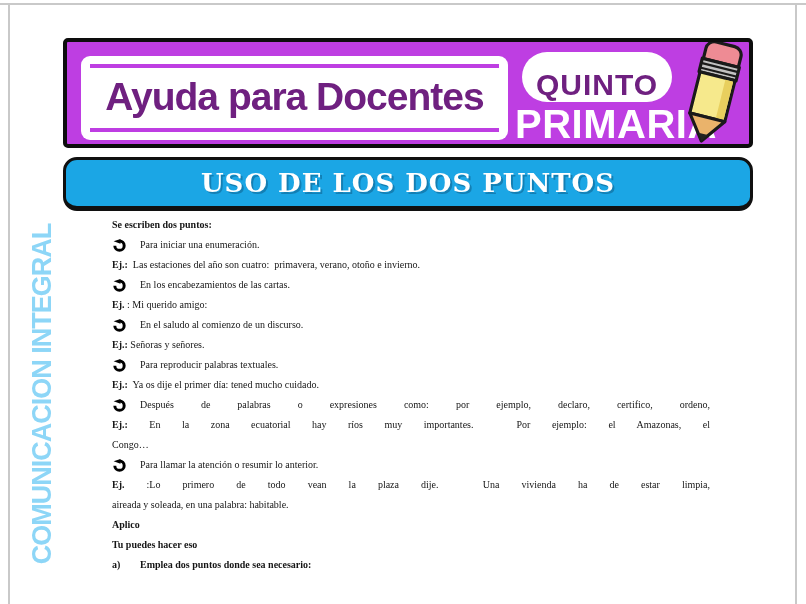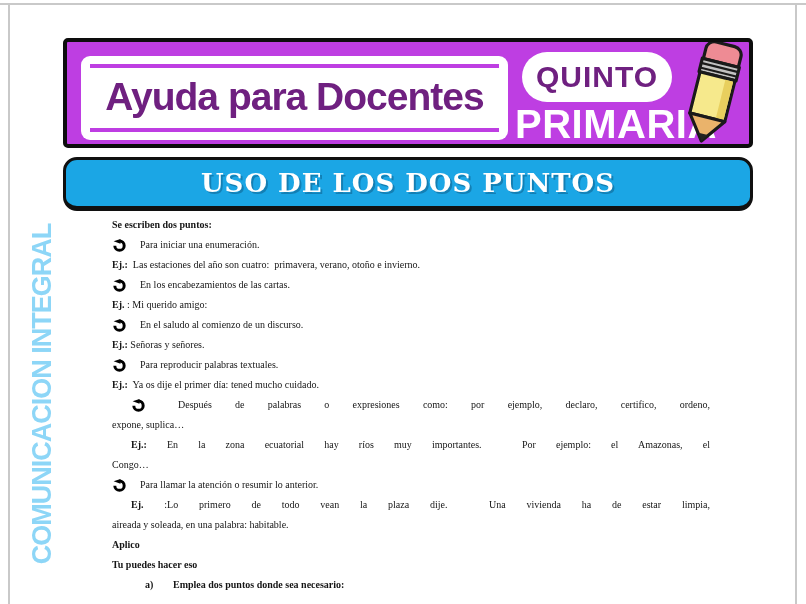--- a/index.html
+++ b/index.html
@@ -28,21 +28,21 @@
   .brand-rule.top { top:8px; }
   .brand-rule.bottom { bottom:8px; }
   .brand {
     position:absolute; left:0; right:0; top:50%; transform:translateY(-52%);
     text-align:center; font-family:"Liberation Sans", sans-serif;
     font-weight:bold; font-size:39px; letter-spacing:-1px; color:var(--dark-purple);
     white-space:nowrap;
   }
   .grade-pill {
     position:absolute; left:455px; top:10px; width:150px; height:50px;
-    background:#fff; border-radius:25px; display:flex; align-items:center; justify-content:center;
+    background:#fff; border-radius:25px; display:flex; align-items:flex-end; justify-content:center;
   }
   .grade-pill span {
     font-family:"Liberation Sans", sans-serif; font-weight:bold; font-size:30px;
     letter-spacing:1px; color:var(--dark-purple);
   }
   .grade-sub {
     position:absolute; left:448px; top:60px; width:164px; text-align:center;
     font-family:"Liberation Sans", sans-serif; font-weight:bold; font-size:40px;
     letter-spacing:0.5px; color:#ffffff; white-space:nowrap;
   }
@@ -72,24 +72,24 @@
   .content {
     position:absolute; left:112px; top:215px; width:598px;
     font-size:10px; color:#151515;
   }
   .line { min-height:20px; line-height:20px; white-space:pre-wrap; }
   .line.heading { font-weight:bold; }
   .line.bullet { position:relative; padding-left:28px; }
   .line.bullet .bicon { position:absolute; left:1px; top:4px; width:13px; height:13px; }
   .line.bullet .btext { display:block; }
   .line .prefix { font-weight:bold; }
-  .line.list { font-weight:bold;margin-left:33px; }
+  .line.list { font-weight:bold; }
   .line.list .lprefix { display:inline-block; width:28px; }
   .line.justify, .line.justify .btext {
-    text-align:justify; text-align-last:justify;margin-left:19px;
+    text-align:justify; text-align-last:justify;
   }
 </style>
 </head>
 <body>
 
 <div class="page" style="--purple: #be3ee2; --dark-purple: #6f2080; --blue: #1ba6e5; --light-blue: #8dd6f7;">
 
   <div class="edge edge-top"></div>
   <div class="edge edge-left"></div>
   <div class="edge edge-right"></div>
@@ -145,21 +145,20 @@
       <div class="line example"><b class="prefix">Ej.:</b><span> Señoras y señores.</span></div>
       <div class="line bullet"><span class="bicon"><svg viewBox="0 0 20 20" width="13" height="13">
             <path d="M10 3 A 7.2 7.2 0 1 1 2.8 10.2" fill="none" stroke="#000" stroke-width="4.6"></path>
             <path d="M11.5 0 L11.5 7.2 L1 3.6 Z" fill="#000"></path>
           </svg></span><span class="btext">Para reproducir palabras textuales.</span></div>
       <div class="line example"><b class="prefix">Ej.:</b><span>  Ya os dije el primer día: tened mucho cuidado.</span></div>
       <div class="line bullet justify"><span class="bicon"><svg viewBox="0 0 20 20" width="13" height="13">
             <path d="M10 3 A 7.2 7.2 0 1 1 2.8 10.2" fill="none" stroke="#000" stroke-width="4.6"></path>
             <path d="M11.5 0 L11.5 7.2 L1 3.6 Z" fill="#000"></path>
           </svg></span><span class="btext">Después de palabras o expresiones como: por ejemplo, declaro, certifico, ordeno,</span></div>
-      <div class="line cont">expone, suplica…</div>
       <div class="line example justify"><b class="prefix">Ej.:</b><span> En la zona ecuatorial hay ríos muy importantes.  Por ejemplo: el Amazonas, el</span></div>
       <div class="line cont">Congo…</div>
       <div class="line bullet"><span class="bicon"><svg viewBox="0 0 20 20" width="13" height="13">
             <path d="M10 3 A 7.2 7.2 0 1 1 2.8 10.2" fill="none" stroke="#000" stroke-width="4.6"></path>
             <path d="M11.5 0 L11.5 7.2 L1 3.6 Z" fill="#000"></path>
           </svg></span><span class="btext">Para llamar la atención o resumir lo anterior.</span></div>
       <div class="line example justify"><b class="prefix">Ej.</b><span> :Lo primero de todo vean la plaza dije.  Una vivienda ha de estar limpia,</span></div>
       <div class="line cont">aireada y soleada, en una palabra: habitable.</div>
       <div class="line heading">Aplico</div>
       <div class="line heading">Tu puedes hacer eso</div>

